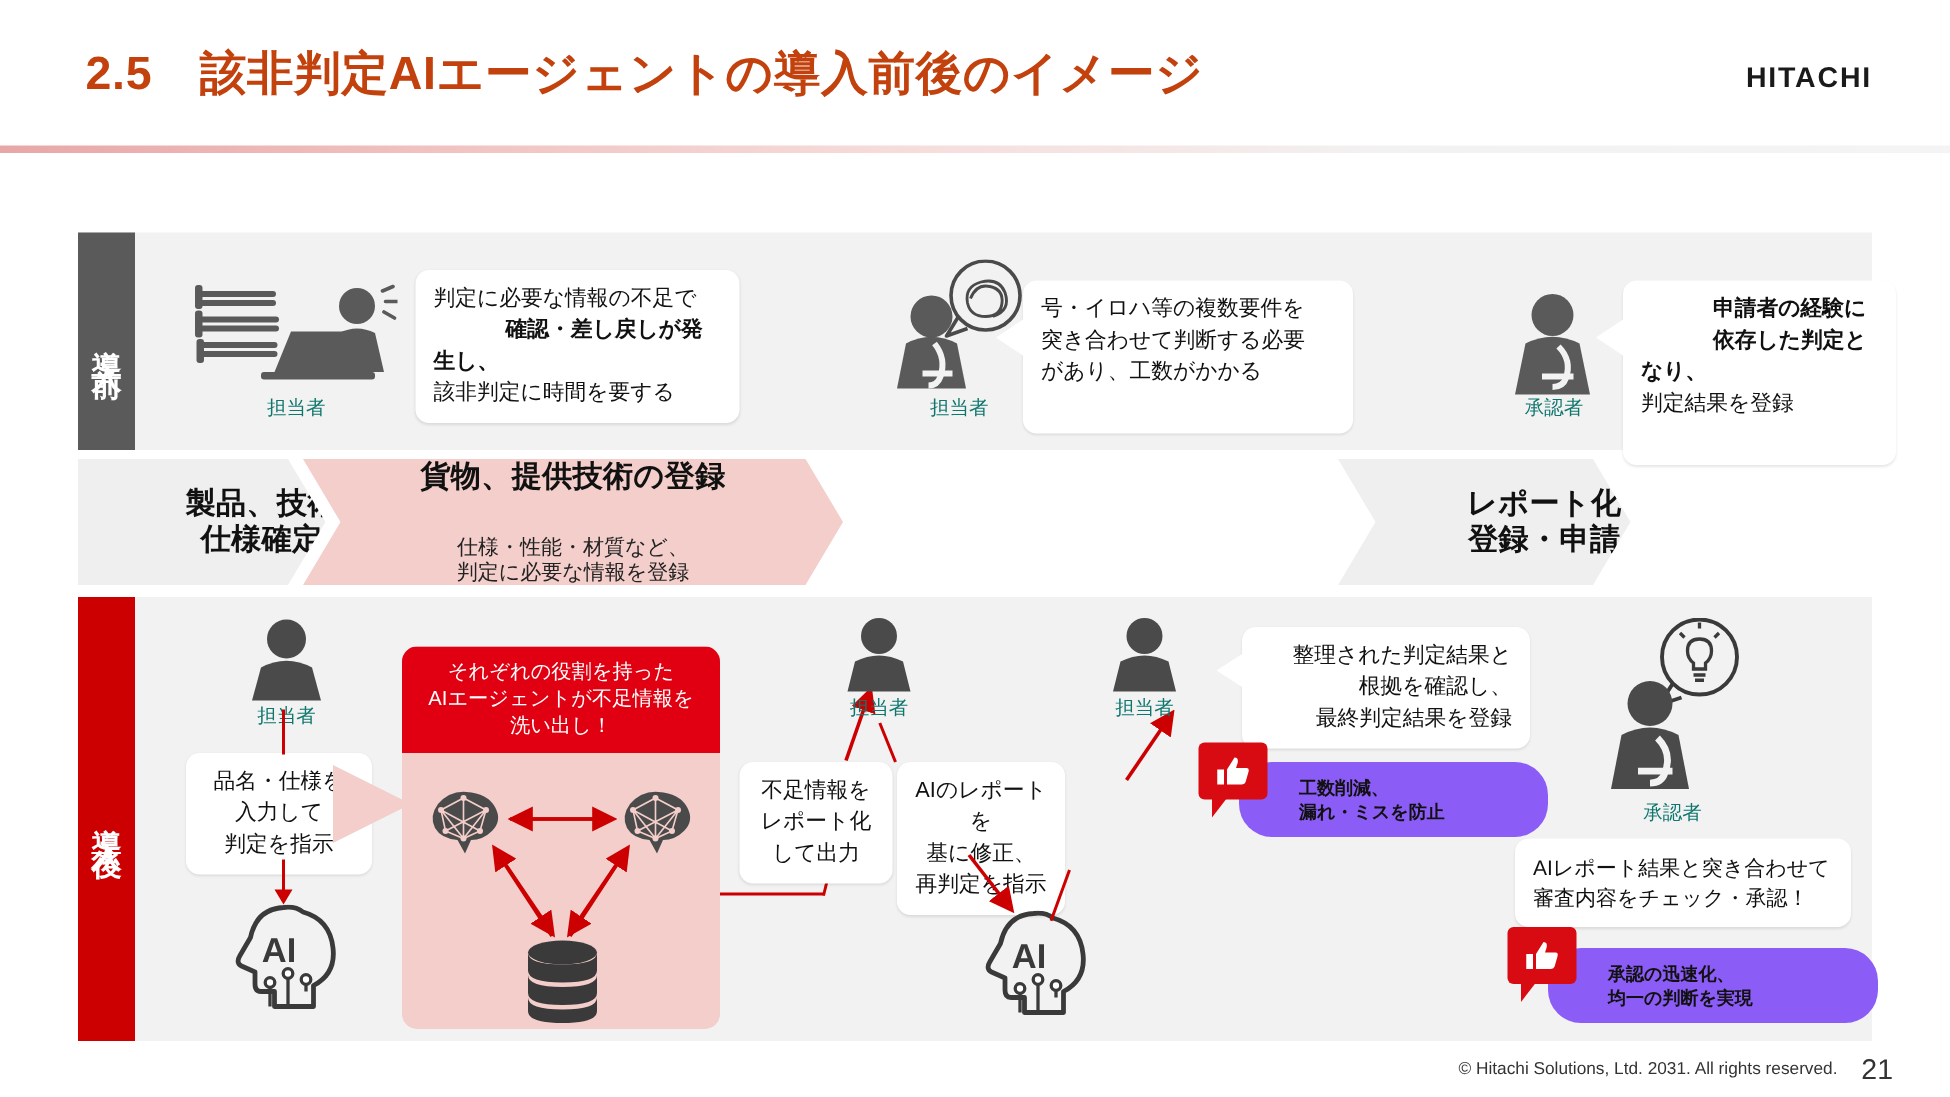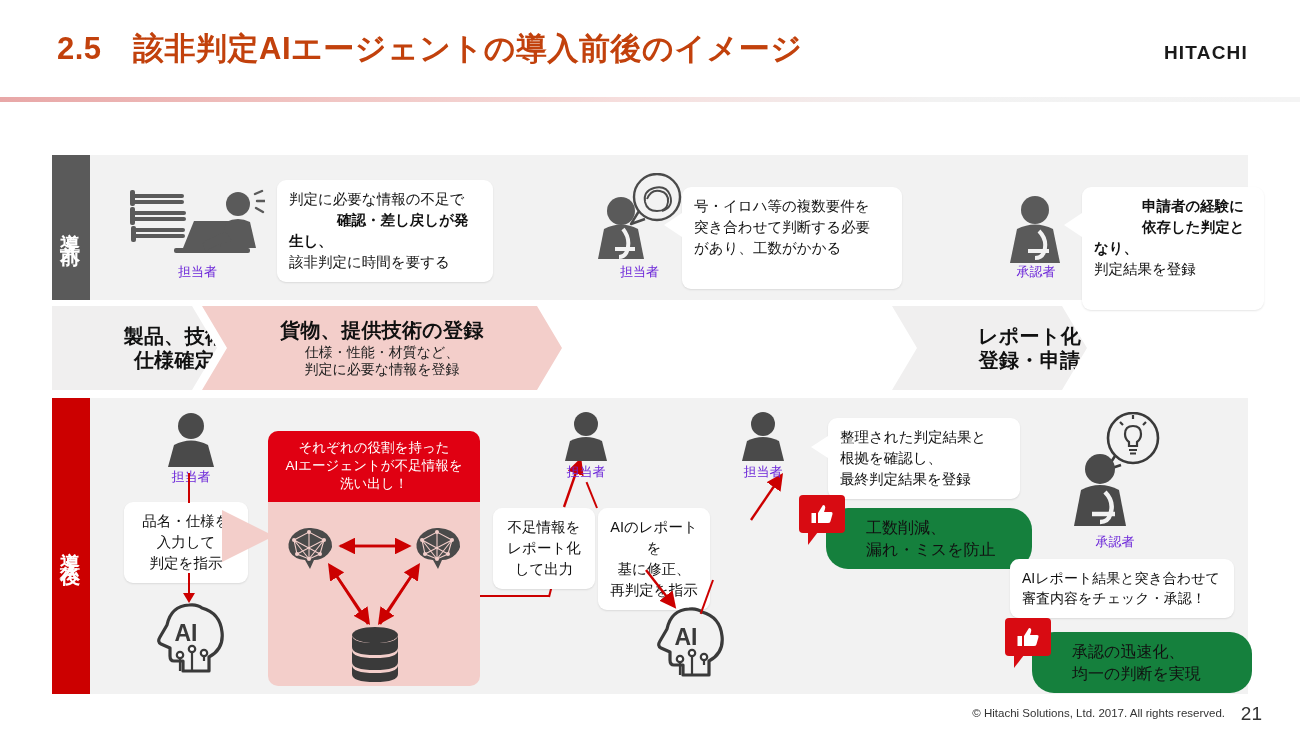--- a/index.html
+++ b/index.html
@@ -50,21 +50,21 @@
     display:flex;flex-direction:column;align-items:center;justify-content:center;
     text-align:center;line-height:1.22;
   }
   .chev .t1{font-size:20px;font-weight:bold;color:#111;letter-spacing:0.3px;}
   .chev .t2{font-size:14px;color:#222;margin-top:2px;}
   .chev.pink{background:#f3ceca;}
   .chev.gray{background:#f0efef;padding-left:40px;}
   .chev.c1{left:0;width:165px;
     clip-path:polygon(0 0,140px 0,165px 42px,140px 84px,0 84px);}
   .chev.c2{left:150px;width:360px;
-    clip-path:polygon(0 0,335px 0,360px 42px,335px 84px,0 84px,25px 42px);}
+    clip-path:polygon(0 0,335px 0,360px 42px,335px 84px,0 84px,25px 42px);justify-content:space-between;}
   .chev.c3{left:495px;width:360px;
     clip-path:polygon(0 0,335px 0,360px 42px,335px 84px,0 84px,25px 42px);}
   .chev.c4{left:840px;width:195px;
     clip-path:polygon(0 0,170px 0,195px 42px,170px 84px,0 84px,25px 42px);}
   .chev.c5{left:1020px;width:200px;
     clip-path:polygon(0 0,175px 0,200px 42px,175px 84px,0 84px,25px 42px);}
 
   
   .band-after{
     position:absolute;left:52px;top:398px;width:1196px;height:296px;
@@ -75,33 +75,33 @@
   .abs{position:absolute;}
   .callout{
     position:absolute;background:#fff;border-radius:9px;
     padding:9px 12px;font-size:14.5px;line-height:1.45;color:#111;
     box-shadow:0 1px 2px rgba(0,0,0,.10);
     white-space:pre-line;
   }
   .callout b{font-weight:bold;margin-left:48px;}
   .tail{position:absolute;width:0;height:0;border-style:solid;}
   .role{
-    position:absolute;font-size:13px;color:#6d28d9;text-align:center;
+    position:absolute;font-size:13px;color:#0f766e;text-align:center;
     white-space:nowrap;
   }
   .figcap{font-size:13px;color:#222;text-align:center;}
 
   
   .redline{position:absolute;background:#c00;}
   .arrowhead{position:absolute;width:0;height:0;border-style:solid;}
 
   
   .pill{
-    position:absolute;background:#15803d;border-radius:22px;
-    font-size:16px;font-weight:normal;color:#111;line-height:1.35;
+    position:absolute;background:#8b5cf6;border-radius:22px;
+    font-size:12px;font-weight:bold;color:#111;line-height:1.35;
     padding:9px 18px 9px 40px;white-space:pre-line;
   }
   .thumb{
     position:absolute;width:46px;height:38px;background:#d80b12;
     border-radius:4px;
   }
   .thumb:after{
     content:"";position:absolute;left:9px;bottom:-12px;
     border-style:solid;border-width:13px 10px 0 0;
     border-color:#d80b12 transparent transparent transparent;
@@ -392,21 +392,21 @@
   <div class="abs" style="left:735px;top:412px;">
     <svg width="56" height="50" viewBox="0 0 56 50">
         <g fill="#4a4a4a">
       <circle cx="28" cy="12" r="12"></circle>
           <path d="M12 29 q16 -8 32 0 l5 20 h-42 z"></path>
         </g>
       </svg>
   </div>
   <div class="role" style="left:735px;top:463px;width:56px;">担当者</div>
 
-  <div class="callout" style="left:828px;top:418px;width:168px;">整理された判定結果と
+  <div class="callout" style="left:828px;top:418px;width:168px;text-align:right;">整理された判定結果と
 根拠を確認し、
 最終判定結果を登録<div class="tail" style="left:-17px;top:18px;border-width:11px 17px 11px 0;border-color:transparent #fff transparent transparent;"></div></div>
 
   <div class="pill" style="left:826px;top:508px;width:148px;">工数削減、
 漏れ・ミスを防止</div>
   <div class="thumb" style="left:799px;top:495px;">
     <svg width="25" height="25" viewBox="0 0 25 25">
       <path d="M8 11 l5 -8 q3 0 2 4 l-1 3 h7 q2 0 1.4 2.4 l-2 7 q-.5 1.6 -2.4 1.6 H8 z M1.5 11 H6 v10 H1.5 z" fill="#fff"></path>
     </svg>
   </div>
@@ -436,16 +436,16 @@
 審査内容をチェック・承認！</div>
 
   <div class="pill" style="left:1032px;top:632px;width:162px;">承認の迅速化、
 均一の判断を実現</div>
   <div class="thumb" style="left:1005px;top:618px;">
     <svg width="25" height="25" viewBox="0 0 25 25">
       <path d="M8 11 l5 -8 q3 0 2 4 l-1 3 h7 q2 0 1.4 2.4 l-2 7 q-.5 1.6 -2.4 1.6 H8 z M1.5 11 H6 v10 H1.5 z" fill="#fff"></path>
     </svg>
   </div>
 
-  <div class="abs" style="right:75px;bottom:12px;font-size:11.5px;color:#333;">© Hitachi Solutions, Ltd. 2017. All rights reserved.</div>
+  <div class="abs" style="right:75px;bottom:12px;font-size:11.5px;color:#333;">© Hitachi Solutions, Ltd. 2031. All rights reserved.</div>
   <div class="abs" style="right:38px;bottom:6px;font-size:19px;color:#333;">21</div>
 
 </div>
 
 </body></html>

